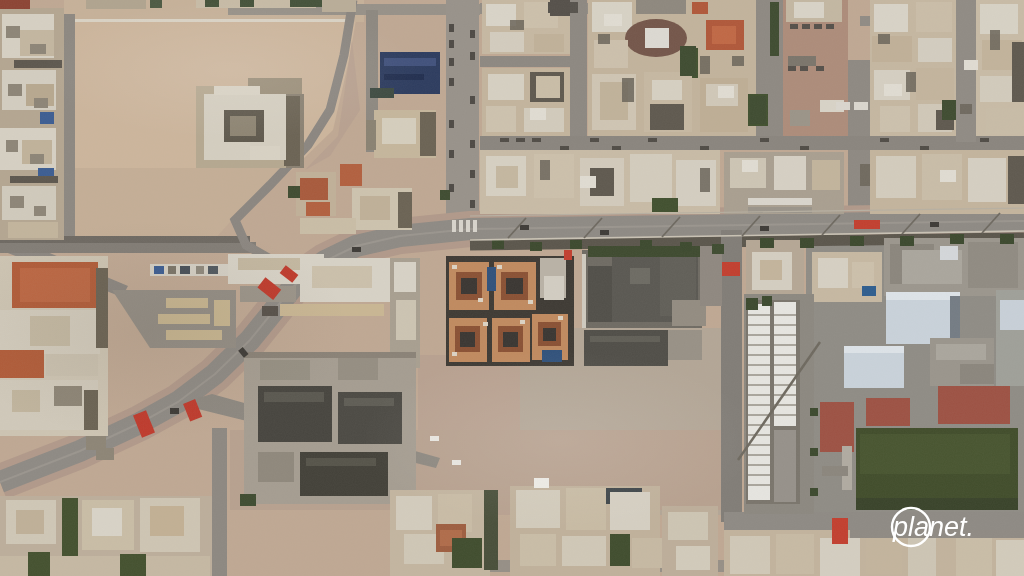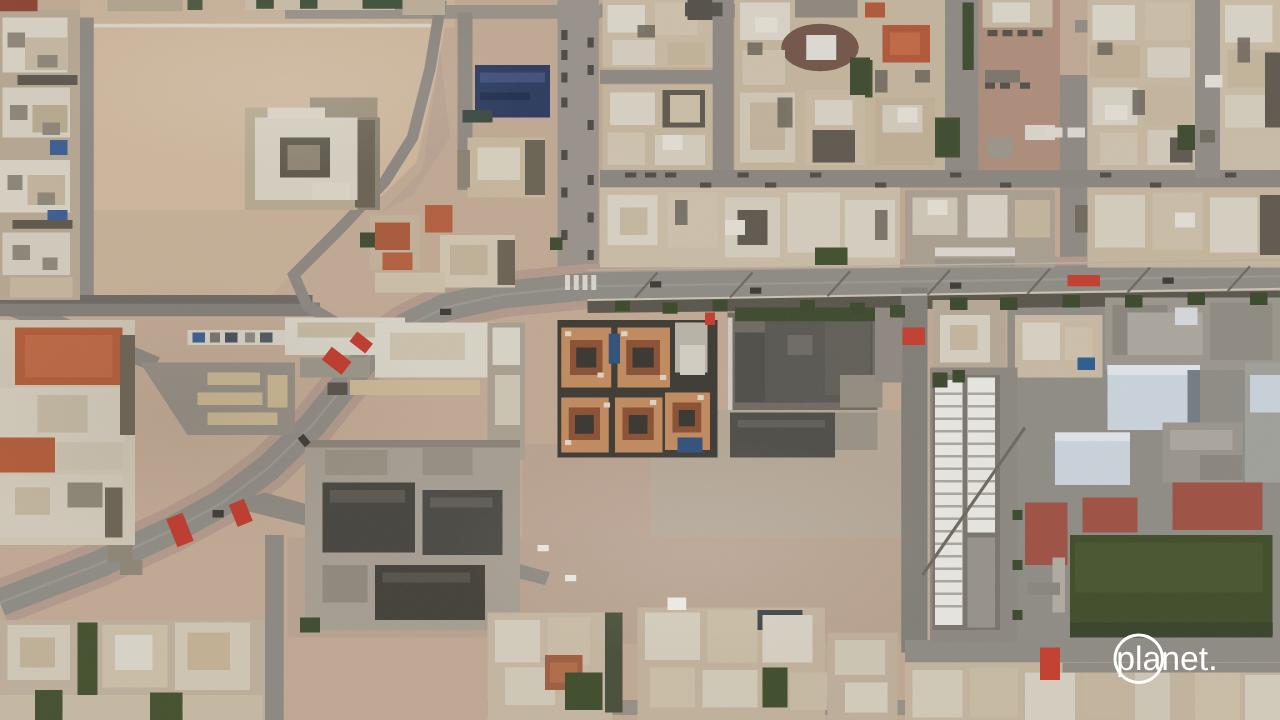--- a/index.html
+++ b/index.html
@@ -1,16 +1,16 @@
 <!DOCTYPE html>
 <html><head>
 <meta charset="utf-8">
 <style>
   html,body{margin:0;padding:0;background:#bfa994;}
-  #stage{width:1024px;height:576px;position:relative;overflow:hidden;font-family:"Liberation Sans",sans-serif;}
+  #stage{width:1024px;height:576px;position:relative;overflow:hidden;font-family:"Liberation Sans",sans-serif;font-style:italic;}
 </style>
 </head>
 <body>
 <div id="stage">
 <svg width="1024" height="576" viewBox="0 0 1024 576" shape-rendering="auto">
 
   <rect x="0" y="0" width="1024" height="576" fill="#bfa893"></rect>
 
   <polygon points="70,20 356,20 349,60 333,130 300,162 250,200 212,240 70,240" fill="#ccb59c"></polygon>
 

